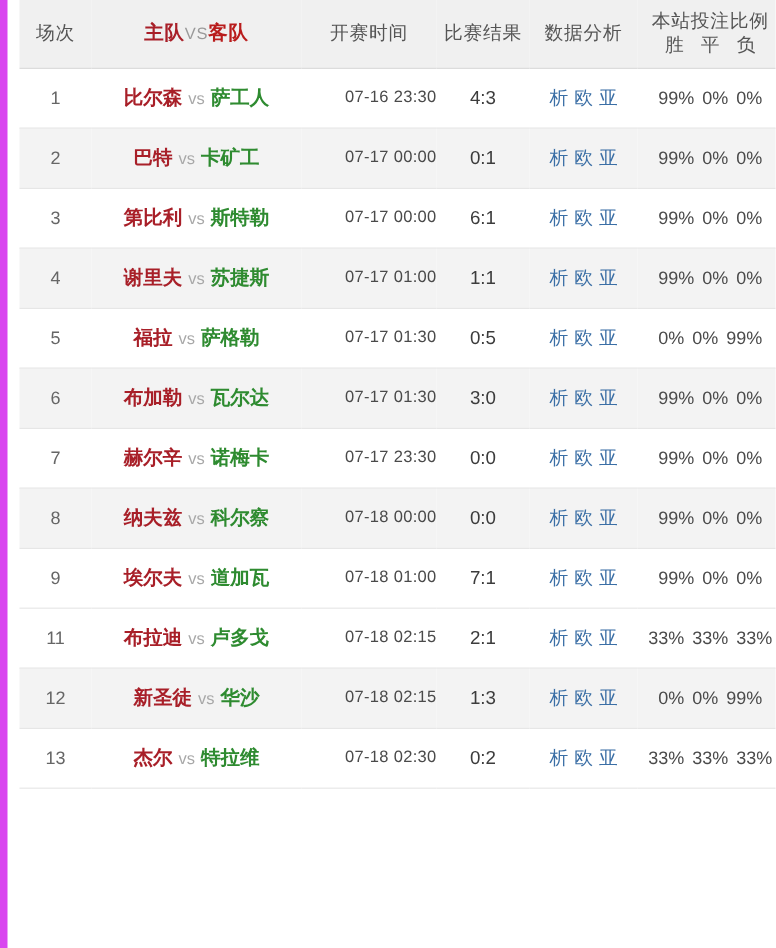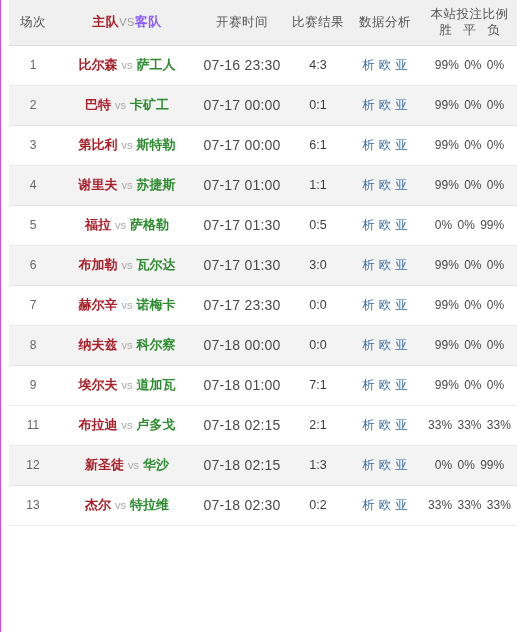--- a/index.html
+++ b/index.html
@@ -13,21 +13,21 @@
     font-family: "Liberation Sans", "DejaVu Sans", sans-serif;
     font-size: 12px;
     color: #333333;
     overflow: hidden;
   }
 
   #match-table-wrap {
     width: 517px;
     height: 632px;
     box-sizing: border-box;
-    border-left: 1px solid #d946ef;
+    border-left: 5px solid #d946ef;
     background: #ffffff;
     padding-left: 8px;
     margin-left: 0;
   }
 
   table.match-table {
     width: 509px;
     border-collapse: collapse;
     table-layout: fixed;
   }
@@ -53,21 +53,21 @@
   th.col-score   { width: 62px; }
   th.col-data    { width: 72px; }
   th.col-ratio   { width: 97px; }
 
   .head-vs-group {
     font-weight: bold;
     font-size: 13px;
   }
   .head-home { color: #a81f28; }
   .head-vs   { color: #9a9a9a; font-weight: normal; font-size: 11px; }
-  .head-away { color: #8b5cf6; }
+  .head-away { color: #b91c1c; }
 
   .ratio-head-top { display: block; line-height: 16px; }
   .ratio-head-sub {
     display: block;
     line-height: 16px;
     letter-spacing: 4px;
     padding-left: 4px;
   }
 
   
@@ -98,21 +98,21 @@
     font-weight: normal;
     font-size: 11px;
     padding: 0 4px;
   }
   .team-away {
     color: #2e8b30;
     font-weight: bold;
     font-size: 13px;
   }
 
-  td.cell-time { color: #4a4a4a; font-size: 14px; letter-spacing: 0.2px; }
+  td.cell-time { color: #4a4a4a; font-size: 11px; letter-spacing: 0.2px; text-align: right; }
   td.cell-score { color: #3c3c3c; font-size: 12.5px; }
 
   td.cell-data { white-space: nowrap; }
   .data-link {
     color: #3a6ea5;
     text-decoration: none;
     font-size: 12.5px;
     padding: 0 2px;
     cursor: pointer;
   }

